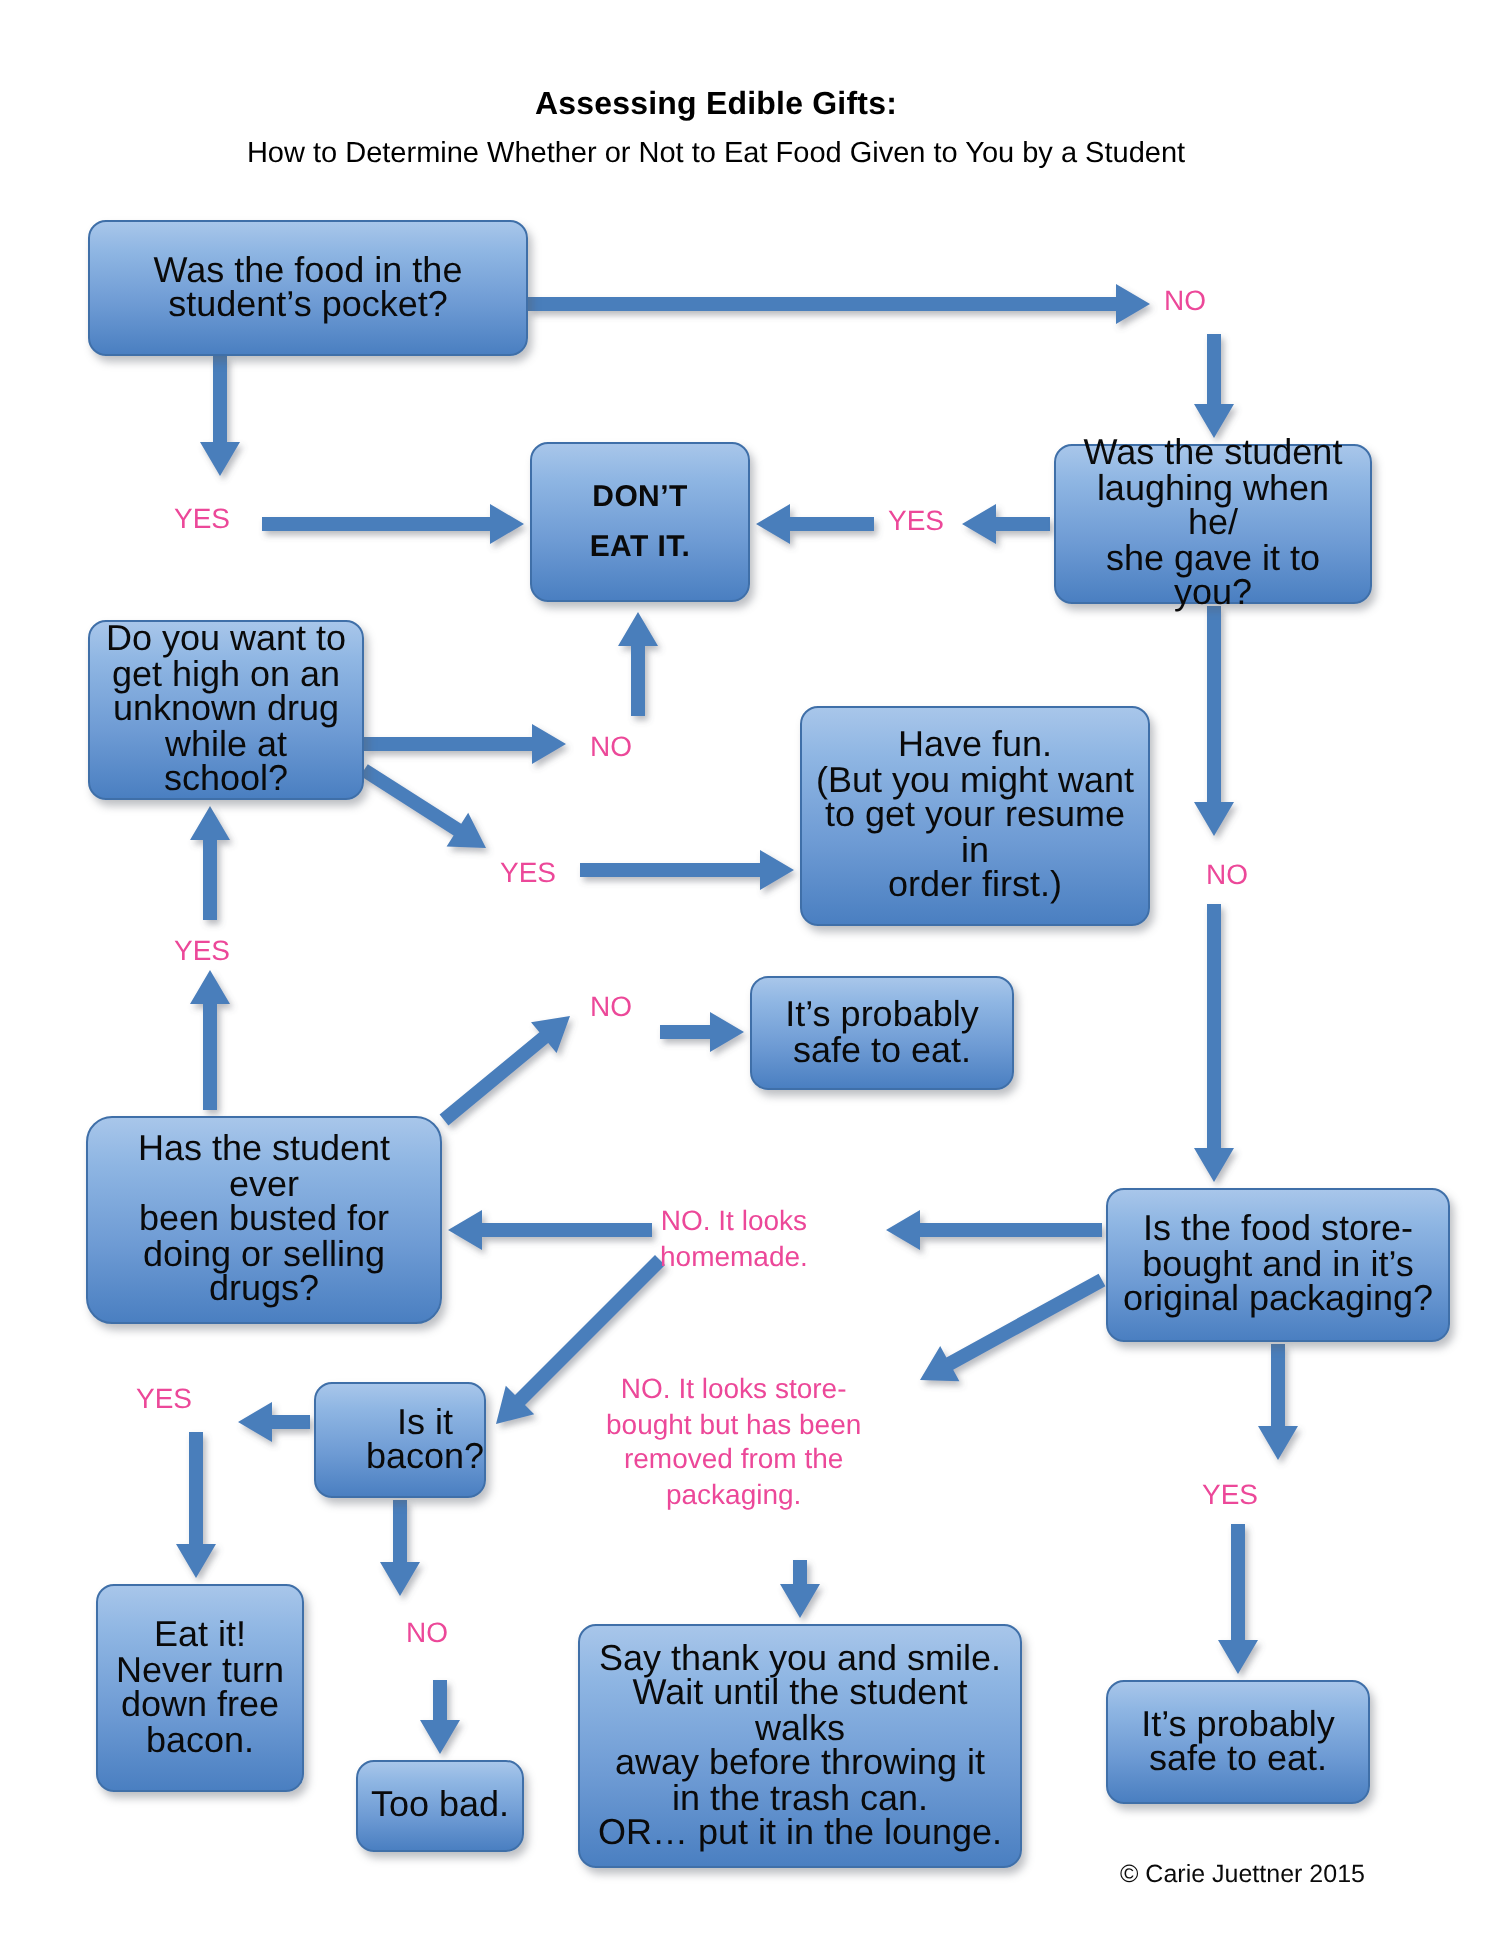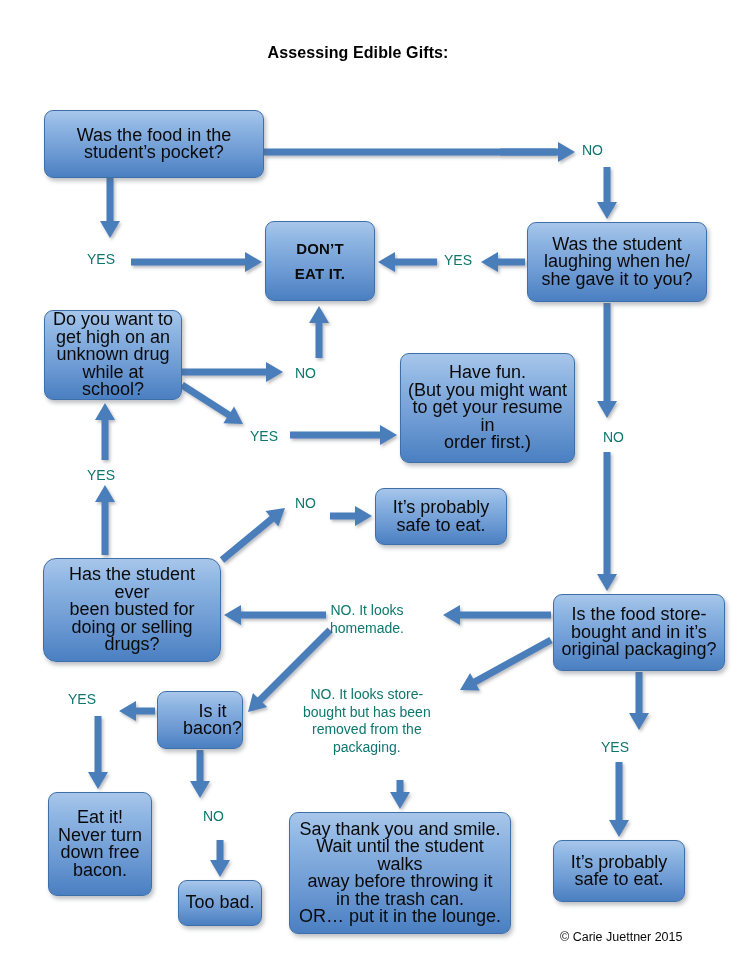--- a/index.html
+++ b/index.html
@@ -69,21 +69,21 @@
   .node.emphasis {
     font-size: 15px;
     font-weight: bold;
     line-height: 25px;
     letter-spacing: 0.2px;
   }
   .edge-label {
     position: absolute;
     font-size: 14px;
     line-height: 17.5px;
-    color: #0f766e;
+    color: #ec4899;
     text-align: center;
     z-index: 4;
     white-space: pre-line;
   }
   .copyright {
     position: absolute;
     font-size: 12.5px;
     color: #0a0a0a;
     z-index: 4;
     white-space: nowrap;
@@ -127,28 +127,29 @@
         <polygon points="155.0,707.5 136.0,707.5 136.0,701.0 119.0,711.0 136.0,721.0 136.0,714.5 155.0,714.5"></polygon>
         <polygon points="94.5,716.0 94.5,772.0 88.0,772.0 98.0,789.0 108.0,772.0 101.5,772.0 101.5,716.0"></polygon>
         <polygon points="196.5,750.0 196.5,781.0 190.0,781.0 200.0,798.0 210.0,781.0 203.5,781.0 203.5,750.0"></polygon>
         <polygon points="216.5,840.0 216.5,860.0 210.0,860.0 220.0,877.0 230.0,860.0 223.5,860.0 223.5,840.0"></polygon>
         <polygon points="396.5,780.0 396.5,792.0 390.0,792.0 400.0,809.0 410.0,792.0 403.5,792.0 403.5,780.0"></polygon>
       </g>
   </svg>
 
   <div class="titles">
     <div class="main-title">Assessing Edible Gifts:</div>
+    <div class="sub-title">How to Determine Whether or Not to Eat Food Given to You by a Student</div>
   </div>
 
   <div id="node-layer">
       <div class="node" style="left: 44px; top: 110px; width: 220px; height: 68px;"><span>Was the food in the
 student’s pocket?</span></div>
       <div class="node emphasis" style="left: 265px; top: 221px; width: 110px; height: 80px;"><span>DON’T
 EAT IT.</span></div>
-      <div class="node" style="left: 527px; top: 222px; width: 180px; height: 80px;"><span>Was the student
+      <div class="node" style="left: 527px; top: 222px; width: 159px; height: 80px;"><span>Was the student
 laughing when he/
 she gave it to you?</span></div>
       <div class="node" style="left: 44px; top: 310px; width: 138px; height: 90px;"><span>Do you want to
 get high on an
 unknown drug
 while at school?</span></div>
       <div class="node" style="left: 400px; top: 353px; width: 175px; height: 110px;"><span>Have fun.
 (But you might want
 to get your resume in
 order first.)</span></div>

